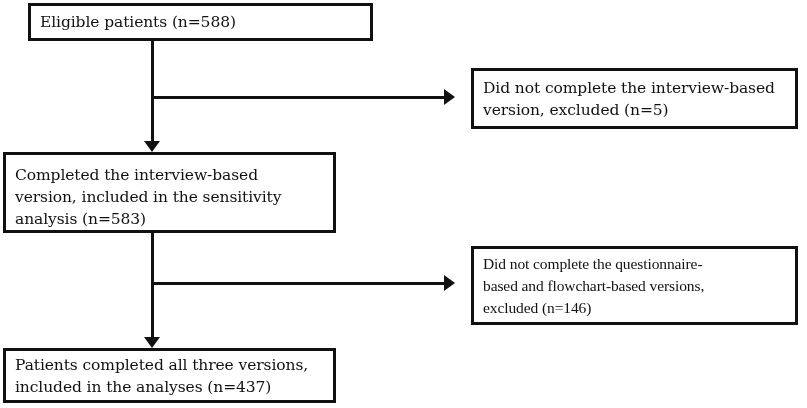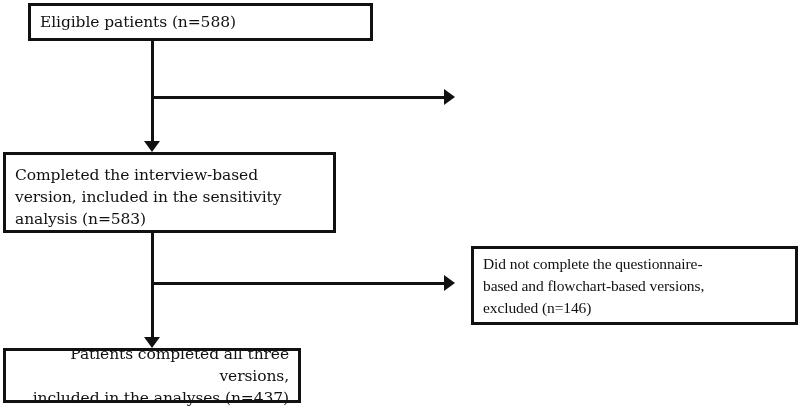--- a/index.html
+++ b/index.html
@@ -32,21 +32,21 @@
     line-height: 1.42;
     color: #111111;
     letter-spacing: -0.1px;
     white-space: pre-line;
   }
   
   #node-eligible       { left: 16px;   top: 3px;   width: 345px; height: 38px; margin-left: 12px; }
   #node-excluded-1     { left: 471px; top: 68px;  width: 327px; height: 61px; }
   #node-completed-iv   { left: 3px;   top: 152px; width: 333px; height: 81px; align-items: flex-end; }
   #node-excluded-2     { left: 471px; top: 246px; width: 327px; height: 79px; font-family: Liberation Serif, serif; }
-  #node-final          { left: 3px;   top: 348px; width: 298px; height: 55px; text-align: right; }
+  #node-final          { left: 3px;   top: 348px; width: 333px; height: 55px; }
 
   
   .conn-v {
     position: absolute;
     width: 3px;
     background: #111111;
   }
   .conn-h {
     position: absolute;
     height: 3px;
@@ -80,20 +80,24 @@
 </style>
 </head>
 <body>
 
 <div id="flow-canvas">
 
   <div class="node" id="node-eligible">
     <span class="node-text">Eligible patients (n=588)</span>
   </div>
 
+  <div class="node" id="node-excluded-1">
+    <span class="node-text">Did not complete the interview-based
+version, excluded (n=5)</span>
+  </div>
 
   <div class="node" id="node-completed-iv">
     <span class="node-text">Completed the interview-based
 version, included in the sensitivity
 analysis (n=583)</span>
   </div>
 
   <div class="node" id="node-excluded-2">
     <span class="node-text">Did not complete the questionnaire-
 based and flowchart-based versions,

